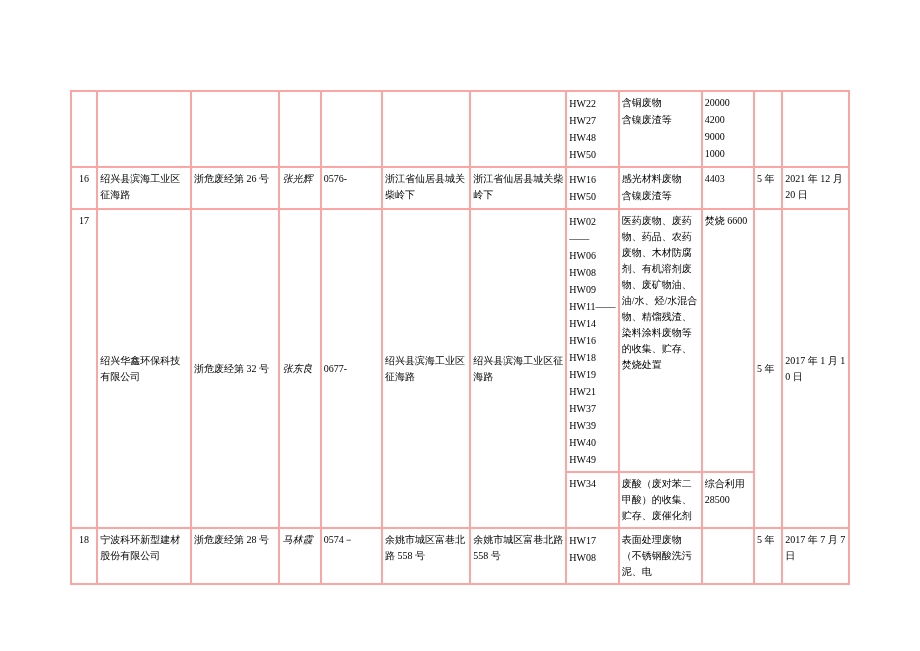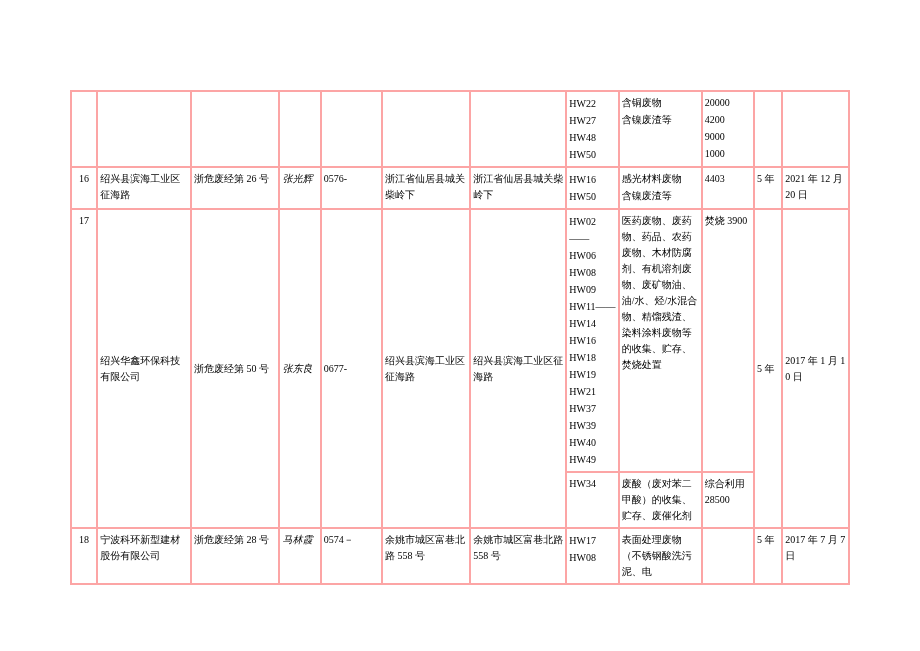--- a/index.html
+++ b/index.html
@@ -99,21 +99,21 @@
     <td class="col-qty">
       <div>4403</div>
     </td>
     <td class="col-years">5 年</td>
     <td class="col-date">2021 年 12 月 20 日</td>
   </tr>
 
   <tr>
     <td class="col-idx" rowspan="2">17</td>
     <td class="col-company" rowspan="2" style="vertical-align:middle;">绍兴华鑫环保科技有限公司</td>
-    <td class="col-permit" rowspan="2" style="vertical-align:middle;">浙危废经第 50 号</td>
+    <td class="col-permit" rowspan="2" style="vertical-align:middle;">浙危废经第 32 号</td>
     <td class="col-person" rowspan="2" style="vertical-align:middle;">张东良</td>
     <td class="col-phone" rowspan="2" style="vertical-align:middle;">0677-</td>
     <td class="col-addr1" rowspan="2" style="vertical-align:middle;">绍兴县滨海工业区征海路</td>
     <td class="col-addr2" rowspan="2" style="vertical-align:middle;">绍兴县滨海工业区征海路</td>
     <td class="col-codes codes-list">
       <div>HW02——</div>
       <div>HW06</div>
       <div>HW08</div>
       <div>HW09</div>
       <div>HW11——</div>
@@ -121,21 +121,21 @@
       <div>HW16</div>
       <div>HW18</div>
       <div>HW19</div>
       <div>HW21</div>
       <div>HW37</div>
       <div>HW39</div>
       <div>HW40</div>
       <div>HW49</div>
     </td>
     <td class="col-desc">医药废物、废药物、药品、农药废物、木材防腐剂、有机溶剂废物、废矿物油、油/水、烃/水混合物、精馏残渣、染料涂料废物等的收集、贮存、焚烧处置</td>
-    <td class="col-qty">焚烧 3900</td>
+    <td class="col-qty">焚烧 6600</td>
     <td class="col-years" rowspan="2" style="vertical-align:middle;">5 年</td>
     <td class="col-date" rowspan="2" style="vertical-align:middle;">2017 年 1 月 10 日</td>
   </tr>
 
   <tr>
     <td class="col-codes">
       <div>HW34</div>
     </td>
     <td class="col-desc">废酸（废对苯二甲酸）的收集、贮存、废催化剂</td>
     <td class="col-qty">综合利用 28500</td>

